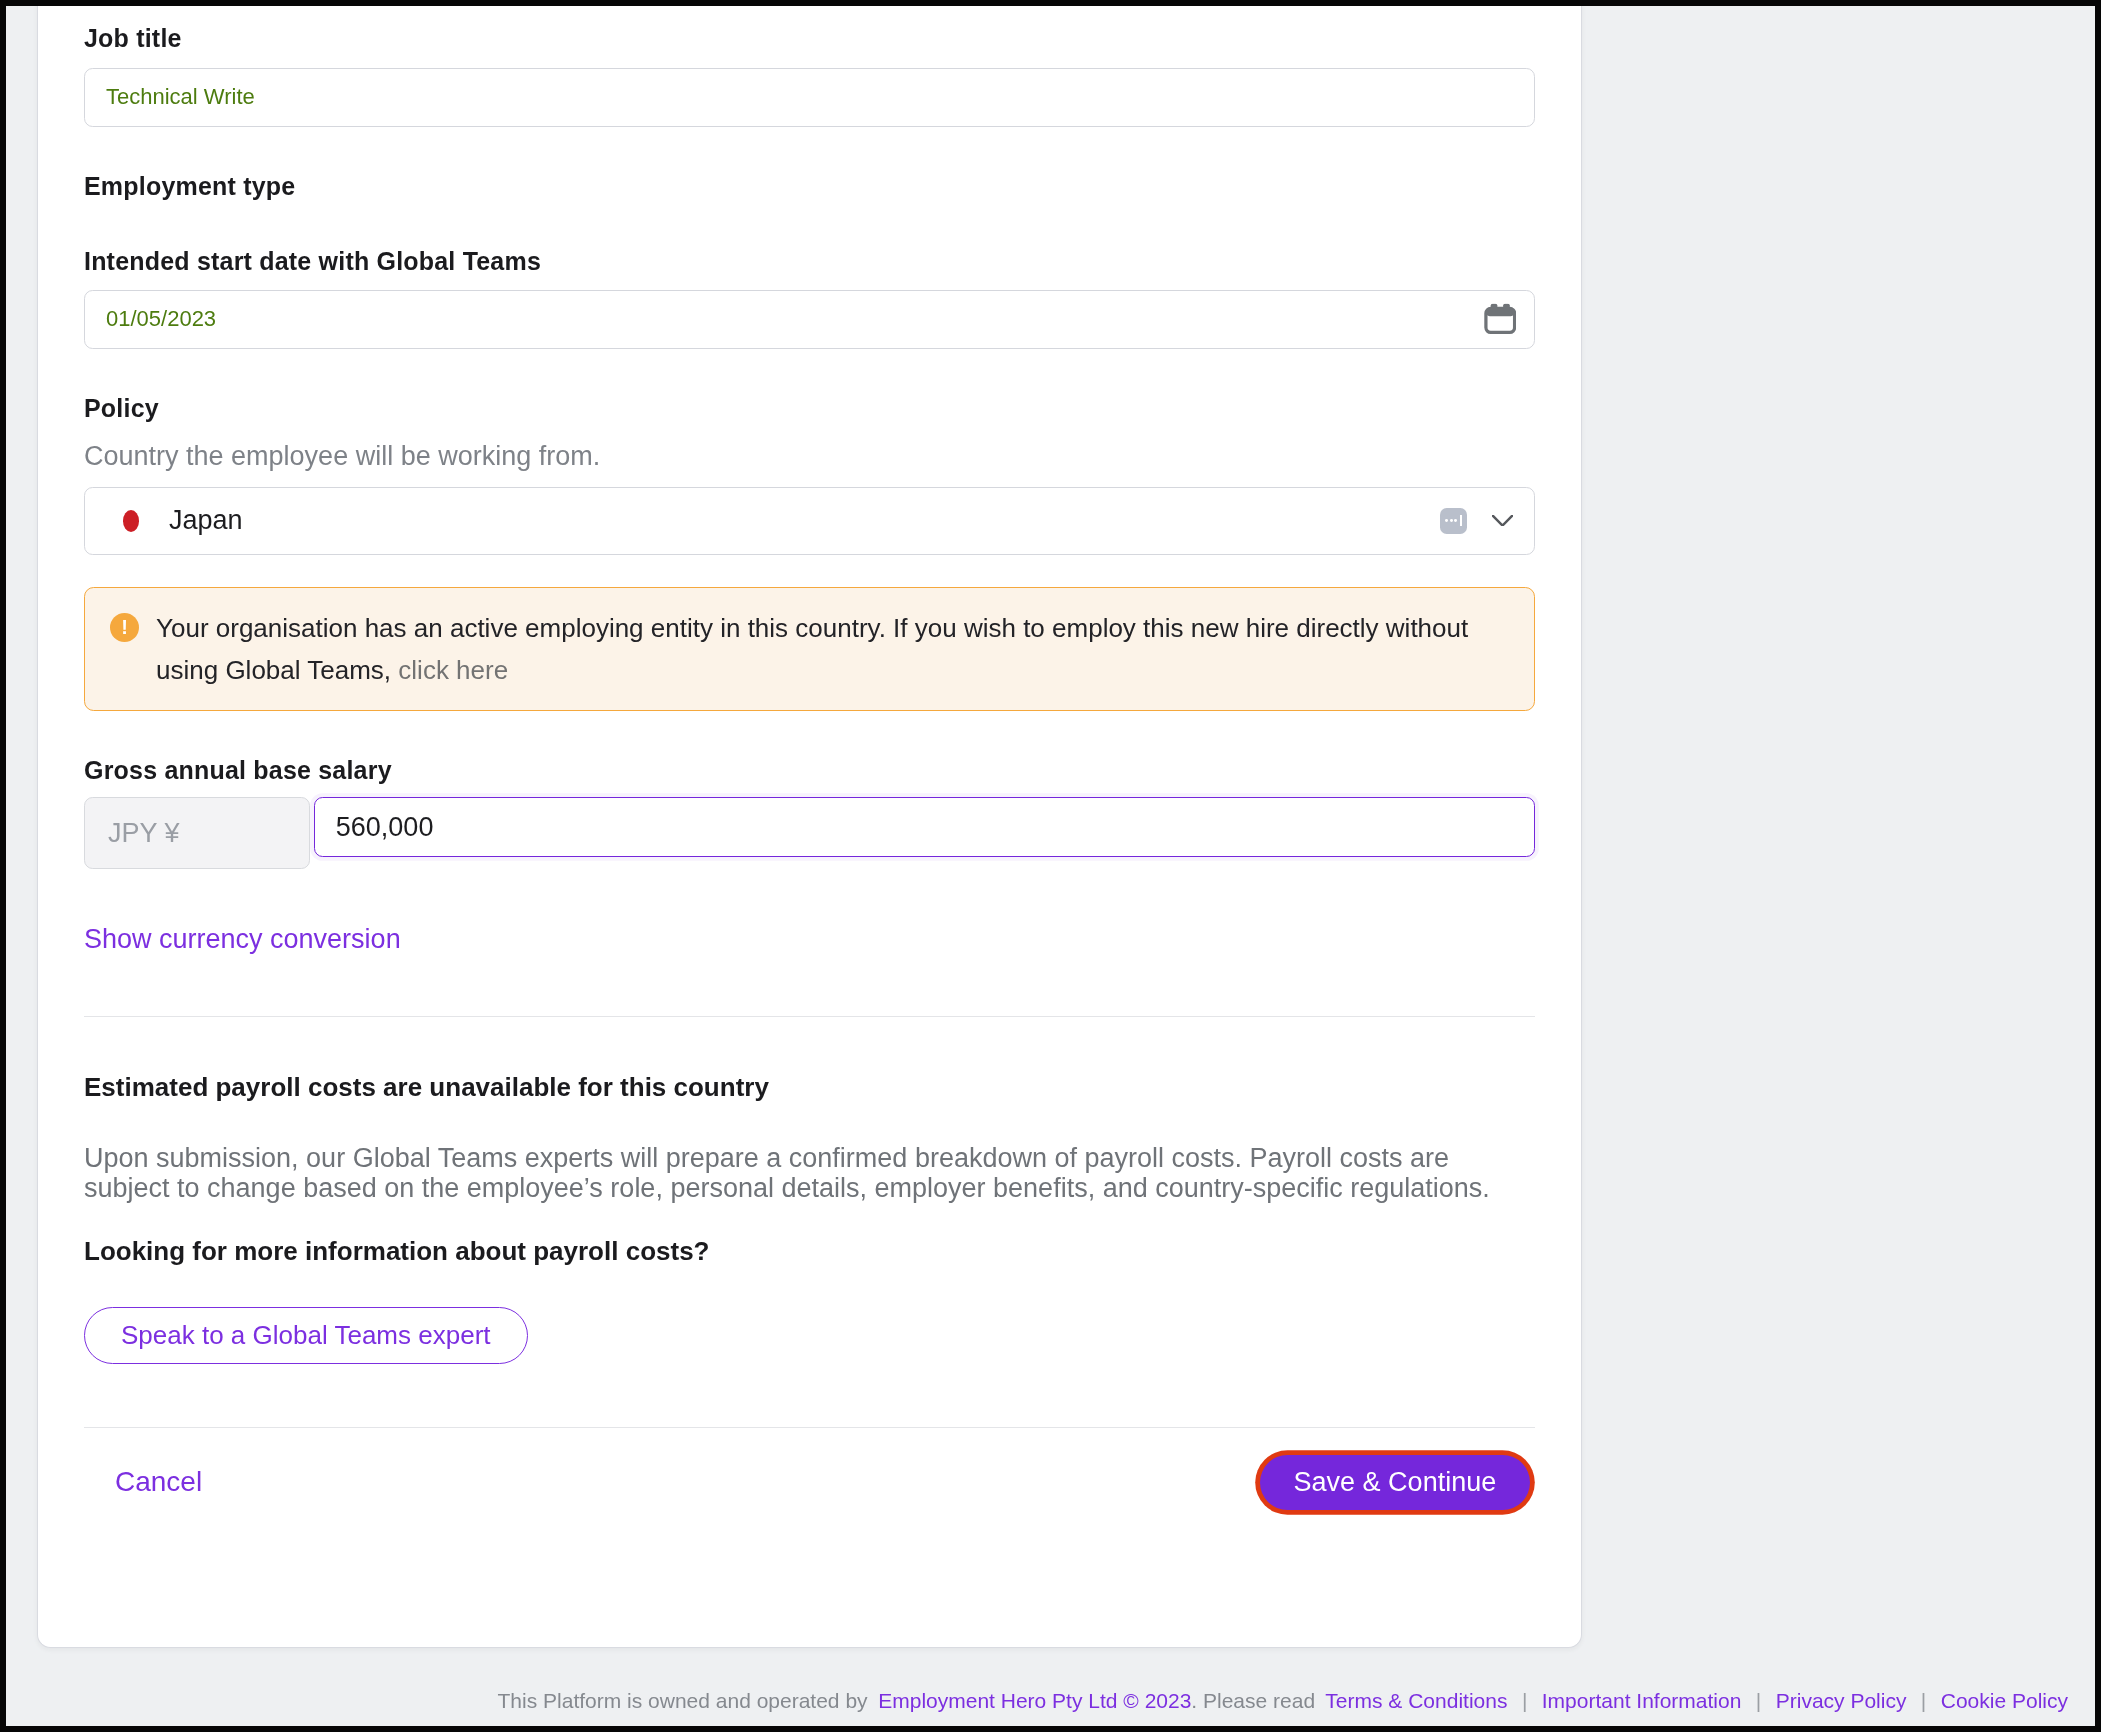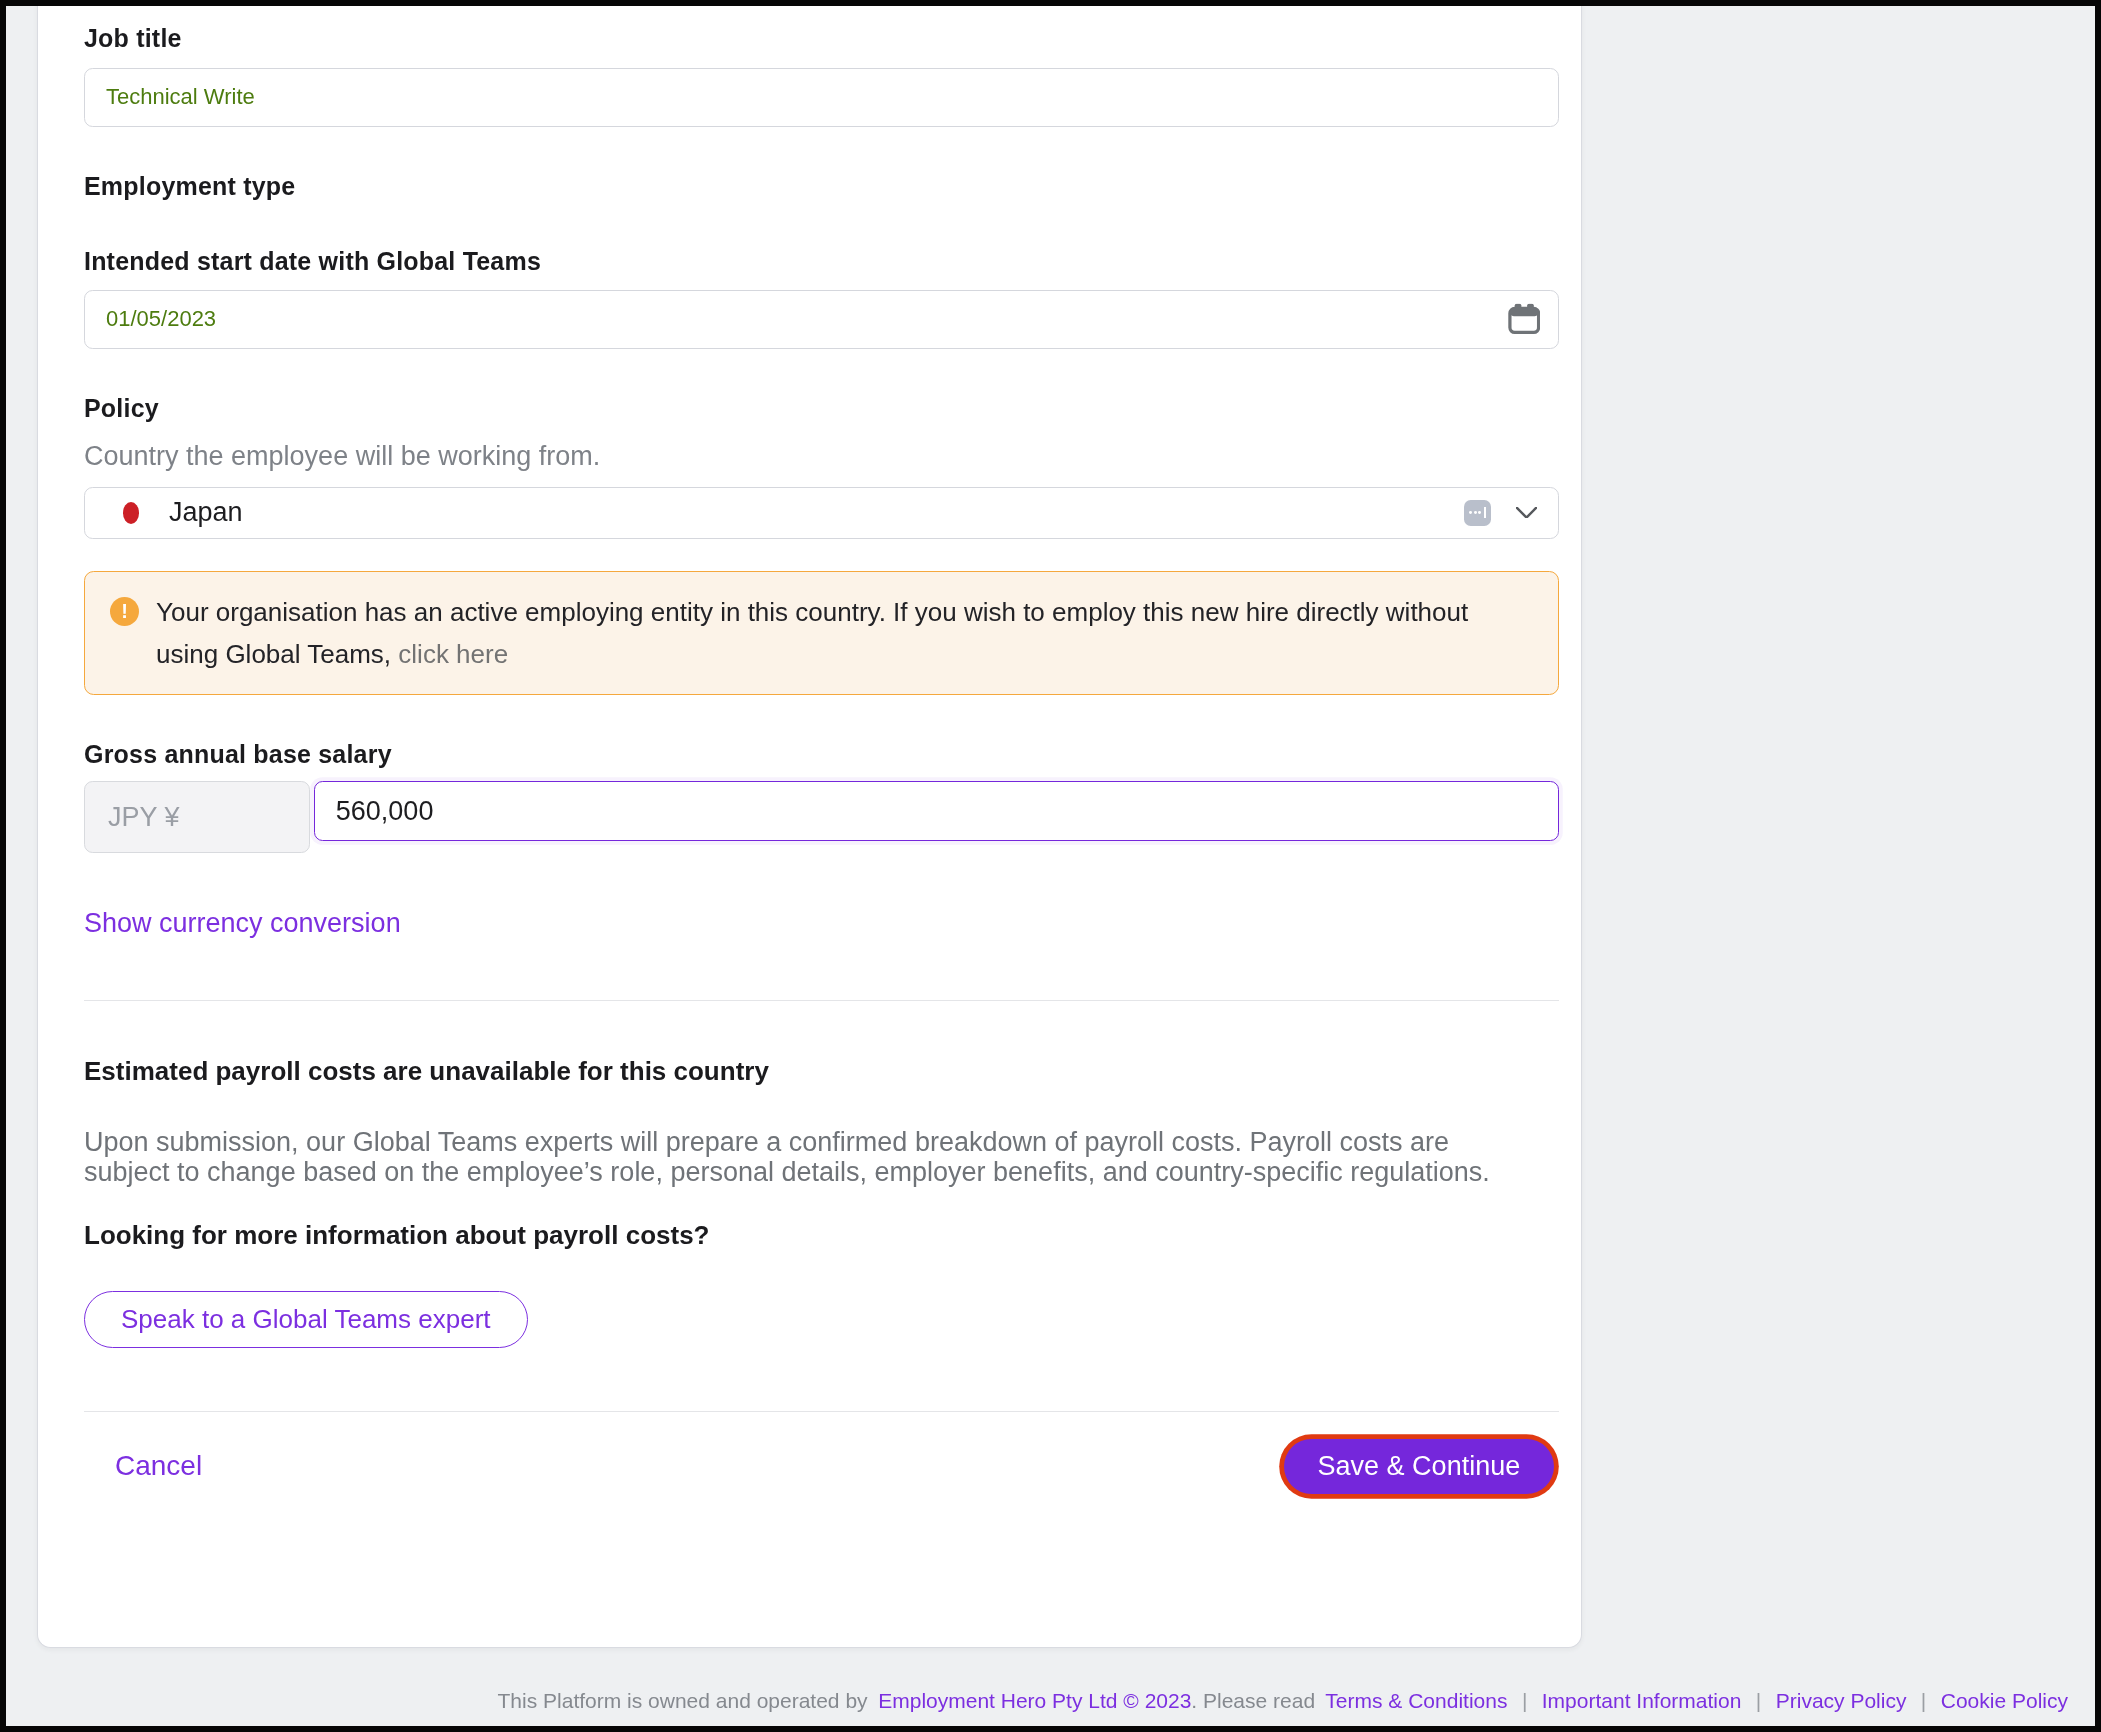--- a/index.html
+++ b/index.html
@@ -21,21 +21,21 @@
     top: -3.8px;
     width: 1545px;
     height: 1646px;
     background: #ffffff;
     border: 1px solid #d9dbe1;
     border-top: none;
     border-radius: 0 0 13.4px 13.4px;
     box-shadow: 0 1.9px 5.7px rgba(30,30,40,0.05);
   }
 
-  .content { padding: 21px 22px 0 46px; }
+  .content { padding: 21px 46px 0 46px; }
 
   .field-label {
     font-size: 25px;
     line-height: 31px;
     font-weight: 700;
     color: #1b1b1e;
     letter-spacing: 0.2px;
   }
 
   .text-input {
@@ -104,21 +104,21 @@
     font-size: 27px;
     line-height: 34px;
     color: #7e8288;
   }
 
   
   .select {
     position: relative;
     display: flex;
     align-items: center;
-    height: 52px;
+    height: 68px;
     margin-top: 13.4px;
     border: 1px solid #d5d7dd;
     border-radius: 8.6px;
     padding: 0 21px 0 29px;
     cursor: pointer;
     background: #fff;
   }
   .flag {
     width: 34px; height: 25px;
     display: flex; align-items: center; justify-content: center;

